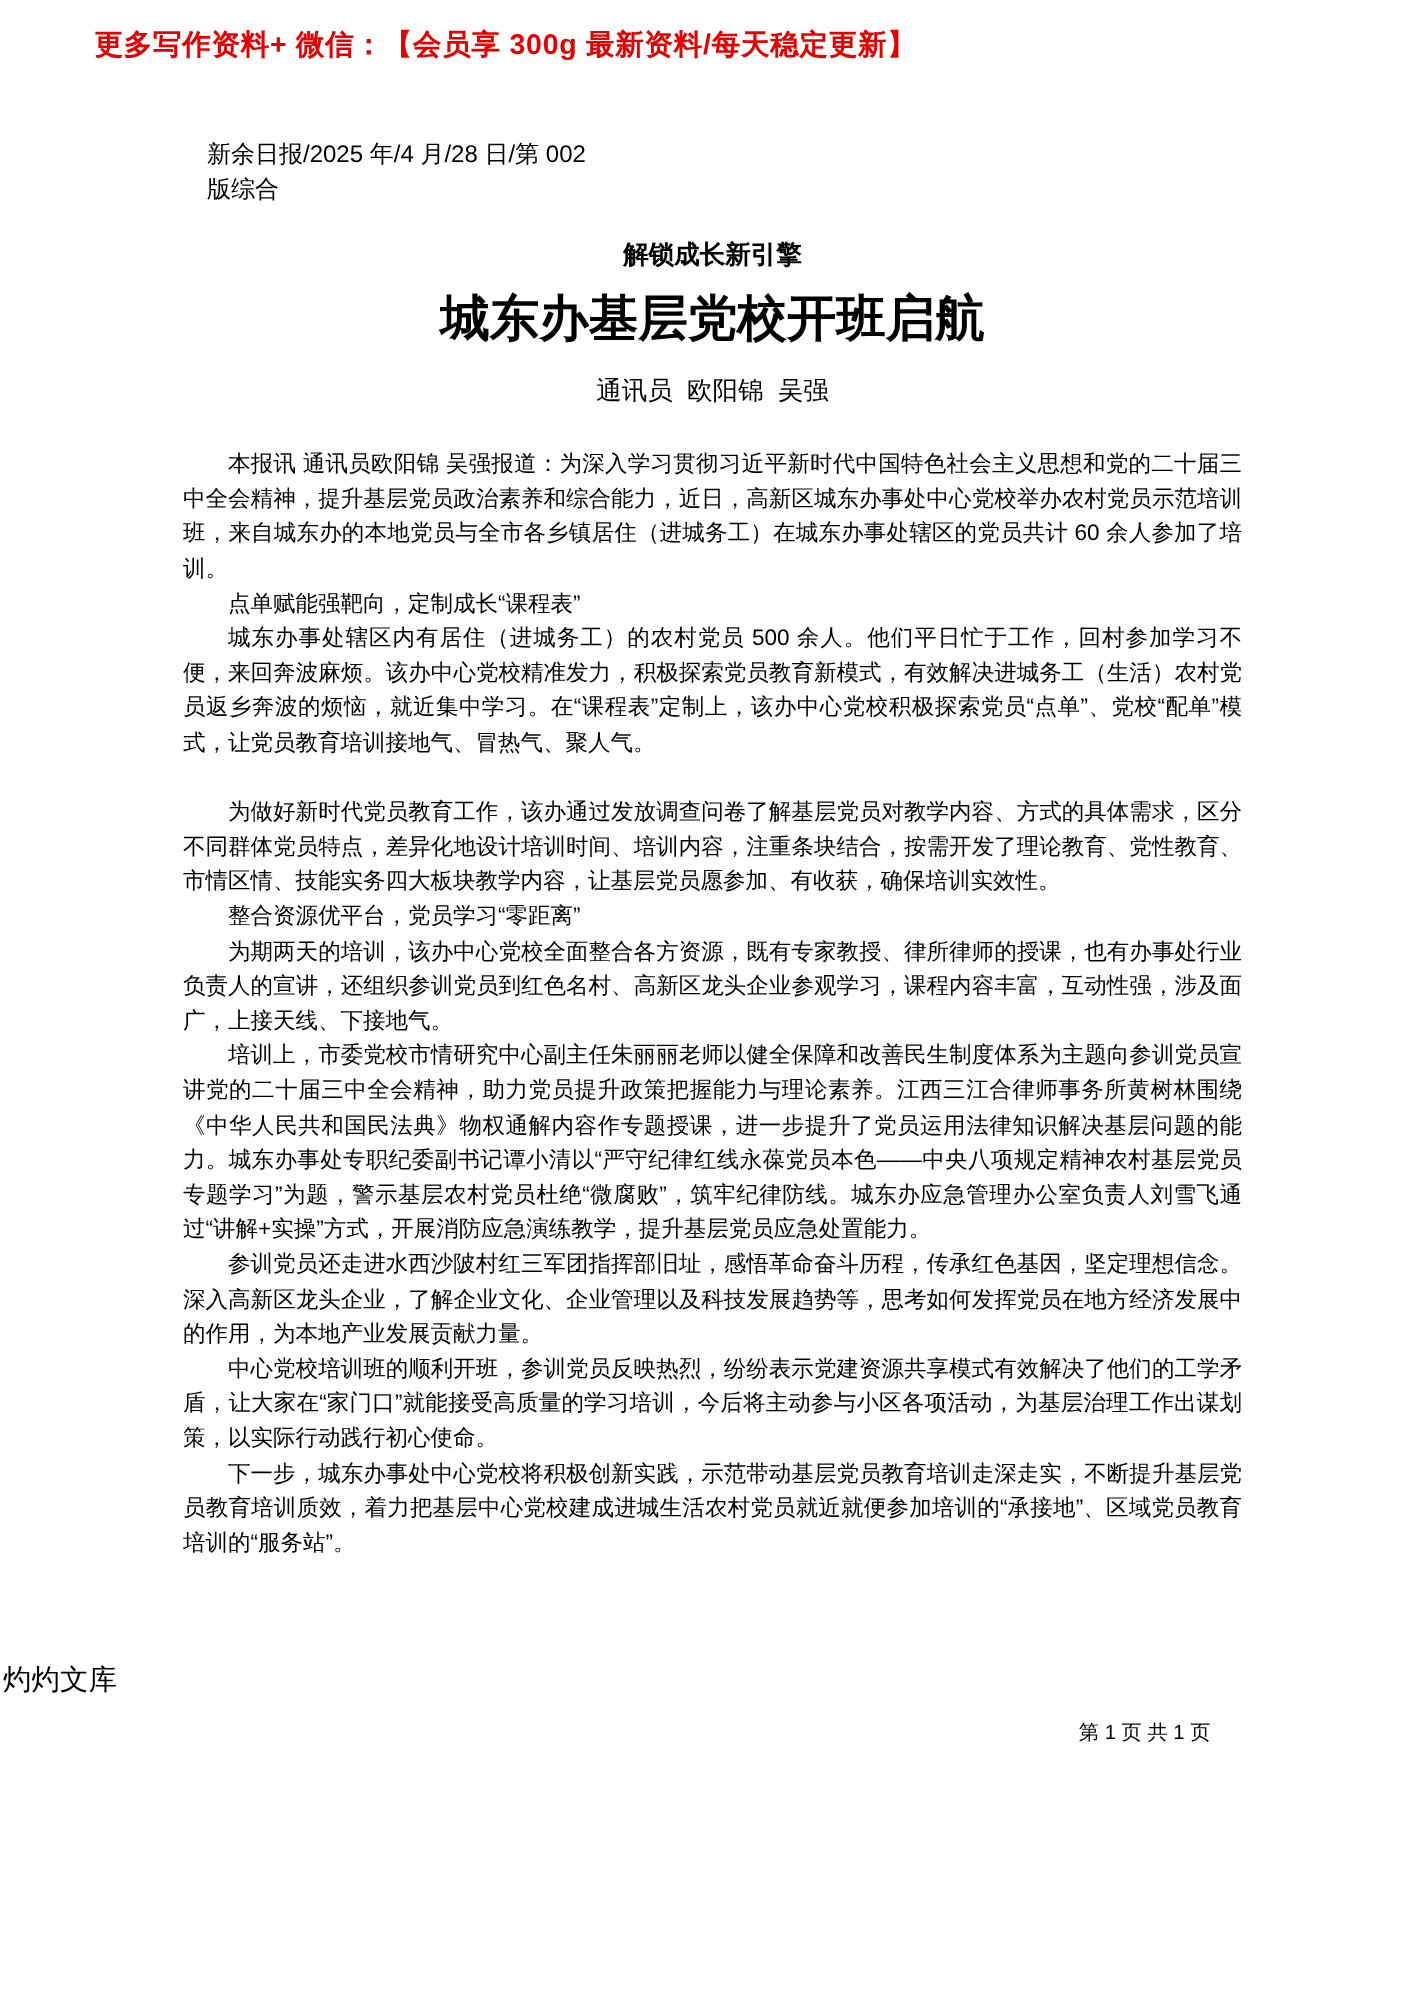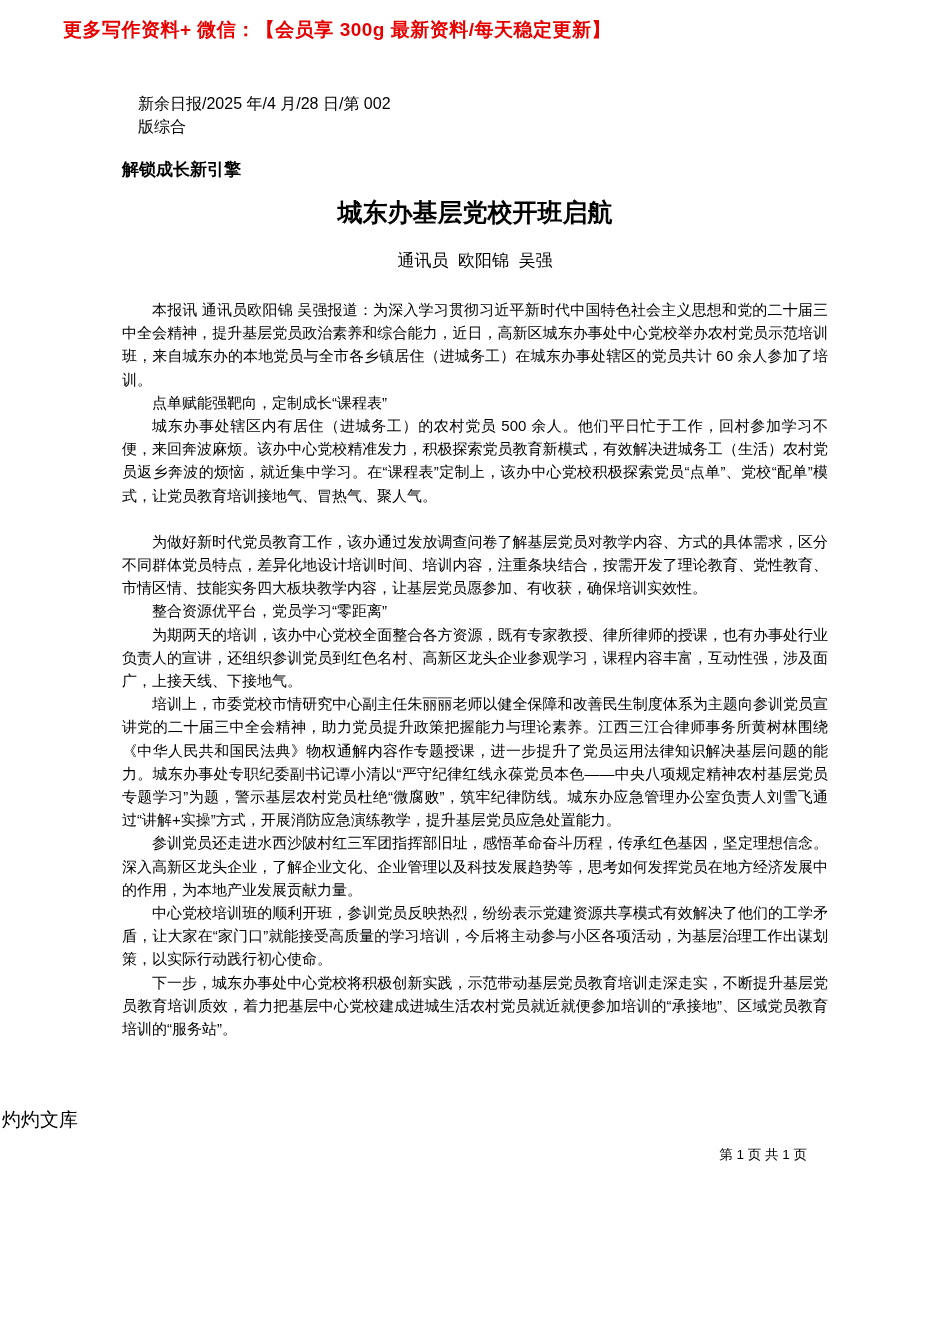--- a/index.html
+++ b/index.html
@@ -34,29 +34,29 @@
     color: #000;
     margin-left: 16px;
   }
   .article {
     position: absolute;
     left: 122px;
     top: 158px;
     width: 706px;
   }
   .article-subtitle {
-    text-align: left;
+    text-align: center;
     font-size: 17px;
     font-weight: bold;
     line-height: 23px;
     margin: 0;
   }
   .article-title {
     text-align: center;
-    font-size: 25px;
+    font-size: 33px;
     font-weight: bold;
     line-height: 32px;
     margin: 15px 0 0 0;
   }
   .article-byline {
     text-align: center;
     font-size: 17px;
     line-height: 23px;
     margin: 21px 0 0 0;
     white-space: pre;

